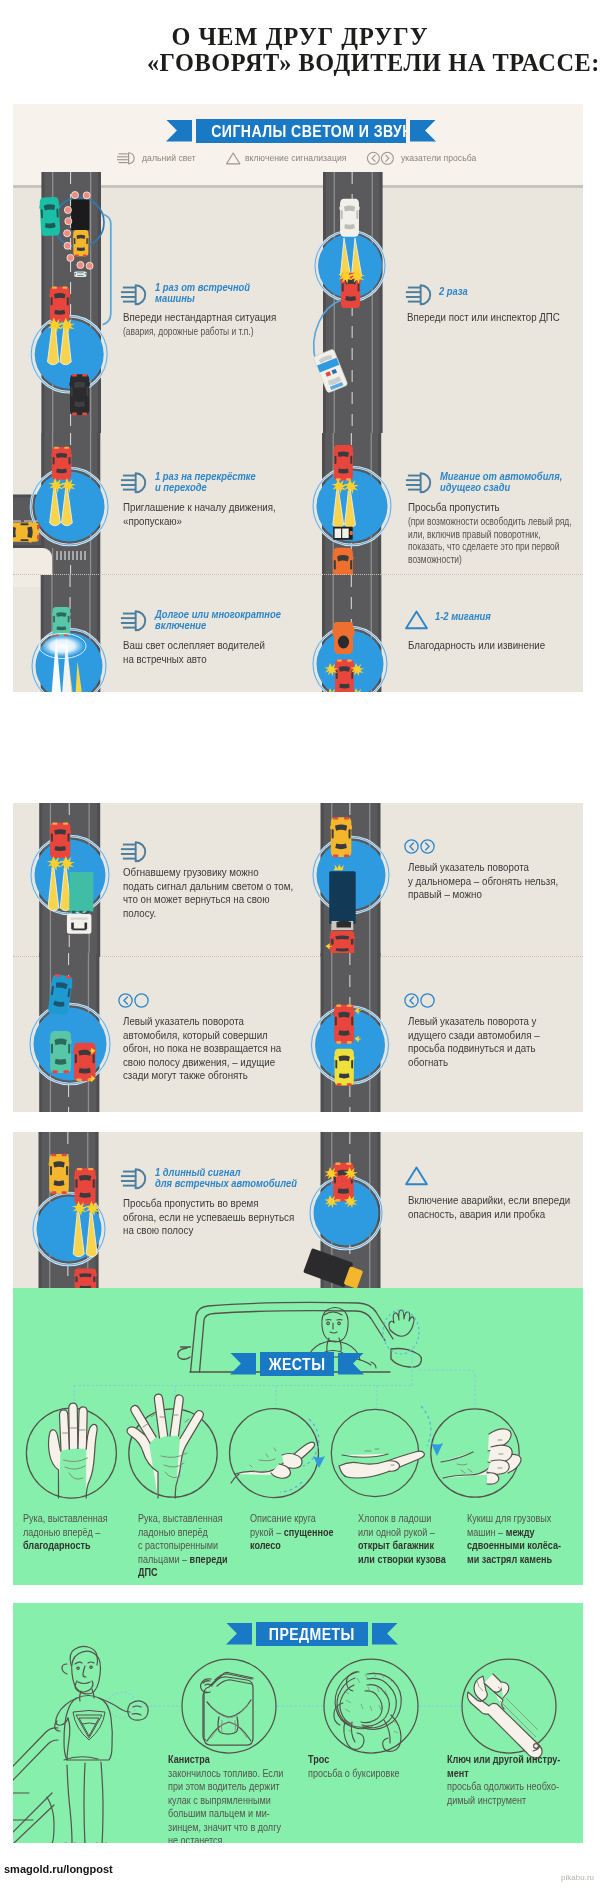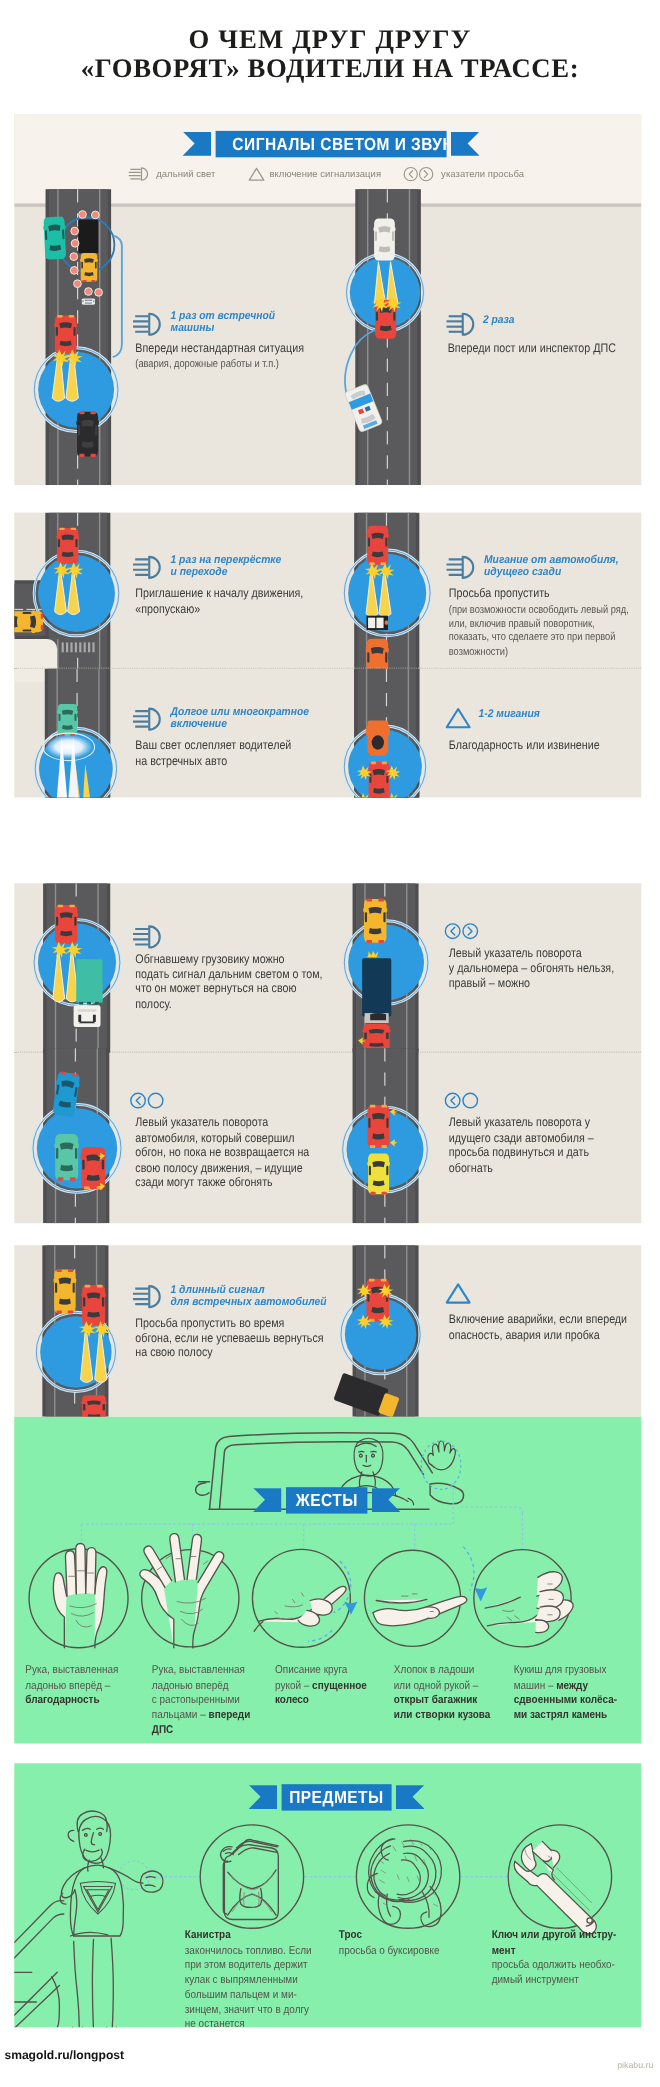--- a/index.html
+++ b/index.html
@@ -2,21 +2,21 @@
 <html><head>
 <meta charset="utf-8">
 <style>
   html,body{margin:0;padding:0;}
   body{width:600px;height:1897px;background:#fff;font-family:"Liberation Sans",sans-serif;overflow:hidden;}
   .page{position:relative;width:600px;height:1897px;background:#fff;border-radius:18px;}
   .abs{position:absolute;}
   
   .t1{position:absolute;left:0;top:25px;width:600px;text-align:center;font-family:"Liberation Serif",serif;
       font-weight:bold;font-size:24.3px;line-height:23px;color:#1d1d1b;letter-spacing:1.05px;}
-  .t2{position:absolute;left:0;top:51px;width:600px;text-align:center;font-family:"Liberation Serif",serif;
+  .t2{position:absolute;left:0;top:51px;width:600px;text-align:right;font-family:"Liberation Serif",serif;
       font-weight:bold;font-size:24.3px;line-height:23px;color:#1d1d1b;letter-spacing:0.56px;}
   .t3{position:absolute;left:0;top:83px;width:600px;text-align:center;font-size:12.6px;font-weight:bold;
       color:#2d86c9;letter-spacing:0.9px;}
   .t3 span{display:inline-block;transform:scale(1.19,1.14);transform-origin:center;}
   
   .panel{position:absolute;left:13px;width:570px;background:#eae6dd;overflow:hidden;}
   .panel.lite{background:#86efac;}
   
   .bnr{position:absolute;height:24px;display:flex;align-items:center;}
   .bnrbox{background:#1a79c4;color:#fff;font-size:16px;font-weight:bold;letter-spacing:.5px;
@@ -273,21 +273,21 @@
           <path d="M1.2 7.4h12.8"></path>
           <path d="M1.2 11.8h12.8"></path>
           <path d="M3.0 16.0h11.0"></path>
         <path d="M14.6 1.1v17.4a8.7 8.7 0 0 0 0 -17.4z" stroke-linejoin="round"></path>
       </g>
     </svg>
     <div class="note" style="left:426px;top:183px;">2 раза</div>
     <div class="ttl" style="left:394px;top:206.5px;">Впереди пост или инспектор ДПС</div>
   </div>
 
-  <div class="panel" id="p2" style="top:466px;height:259px;">
+  <div class="panel" id="p2" style="top:433px;height:259px;">
     <svg class="scene" style="left:0;top:0;" width="285" height="330" viewBox="13 459 285 330">
 
       <rect x="13" y="520.5" width="40" height="53.5" fill="#4e4e50"></rect>
       <rect x="13" y="523.5" width="38" height="47.5" fill="#5a5a5c"></rect>
 
       <rect x="41.2" y="459" width="59.1" height="330" fill="#4e4e50"></rect>
       <rect x="44.3" y="459" width="53" height="330" fill="#5a5a5c"></rect>
       <rect x="51.9" y="459" width="1.3" height="61" fill="#8e8e8e"></rect>
       <rect x="51.9" y="574" width="1.3" height="215" fill="#8e8e8e"></rect>
       <rect x="89.9" y="459" width="1.3" height="330" fill="#8e8e8e"></rect>
@@ -1014,21 +1014,21 @@
 или створки кузова</b></div>
     <div class="gcap" style="left:454px;top:224px;width:116px;"><span>Кукиш для грузовых
 машин – </span><b>между
 сдвоенными колёса-
 ми застрял камень</b></div>
   </div>
 
   <div class="panel lite" id="p6" style="top:1603px;height:240px;">
     <div class="bnr" style="left:213px;top:18px;height:25px;">
       <div class="flag flagL"></div>
-      <div class="bnrbox" style="width:100px;"><span>ПРЕДМЕТЫ</span></div>
+      <div class="bnrbox" style="width:112px;"><span>ПРЕДМЕТЫ</span></div>
       <div class="flag flagR"></div>
     </div>
 
     <svg class="scene" style="left:0;top:0;" width="570" height="240" viewBox="0 0 570 240">
 
       <g fill="none" stroke="#8ec4e6" stroke-width="1.05" stroke-dasharray="2.2 2.2">
         <path d="M119 103 H169"></path>
         <path d="M264 103 H311"></path>
         <path d="M406 103 H450"></path>
         <ellipse cx="109" cy="102" rx="14" ry="13"></ellipse>

